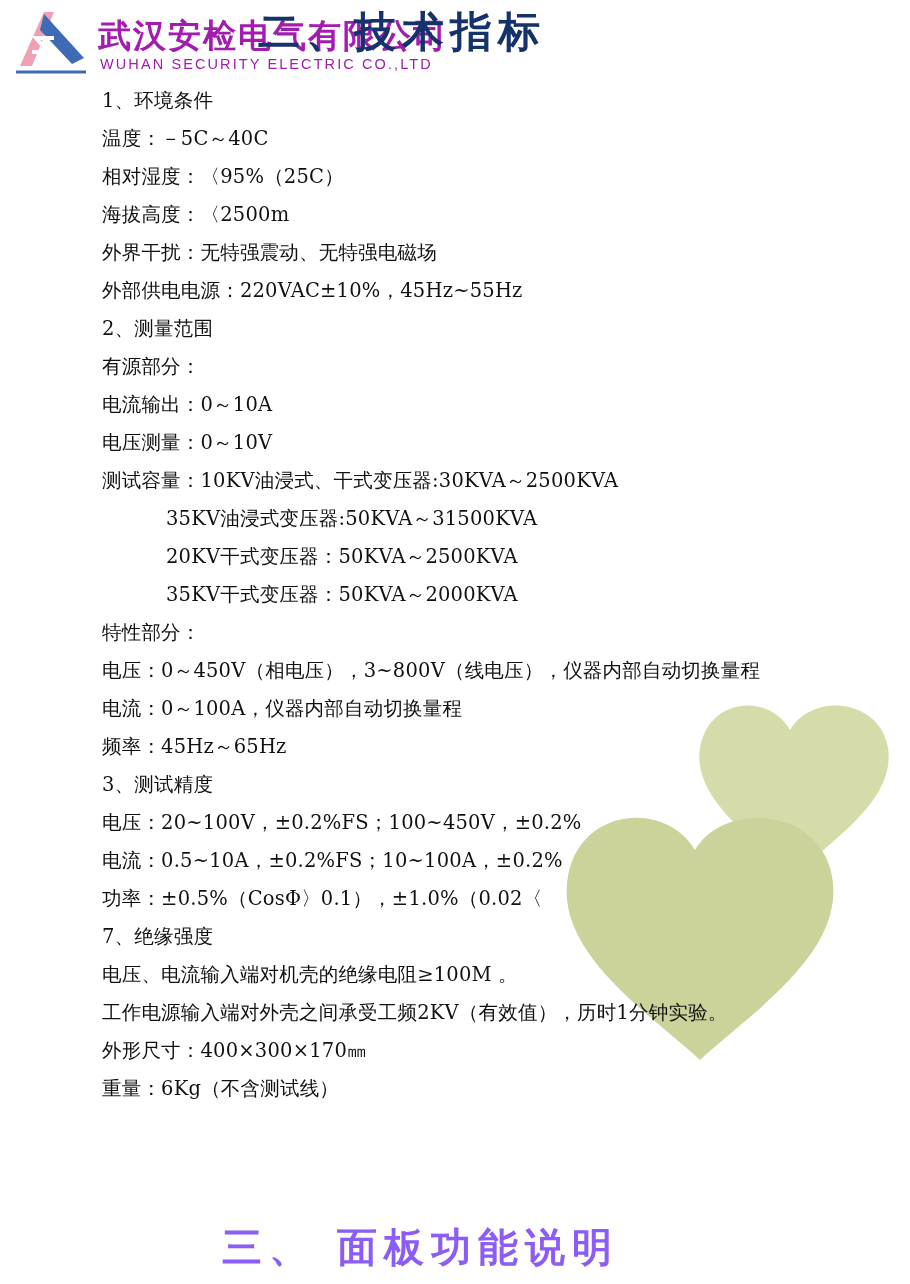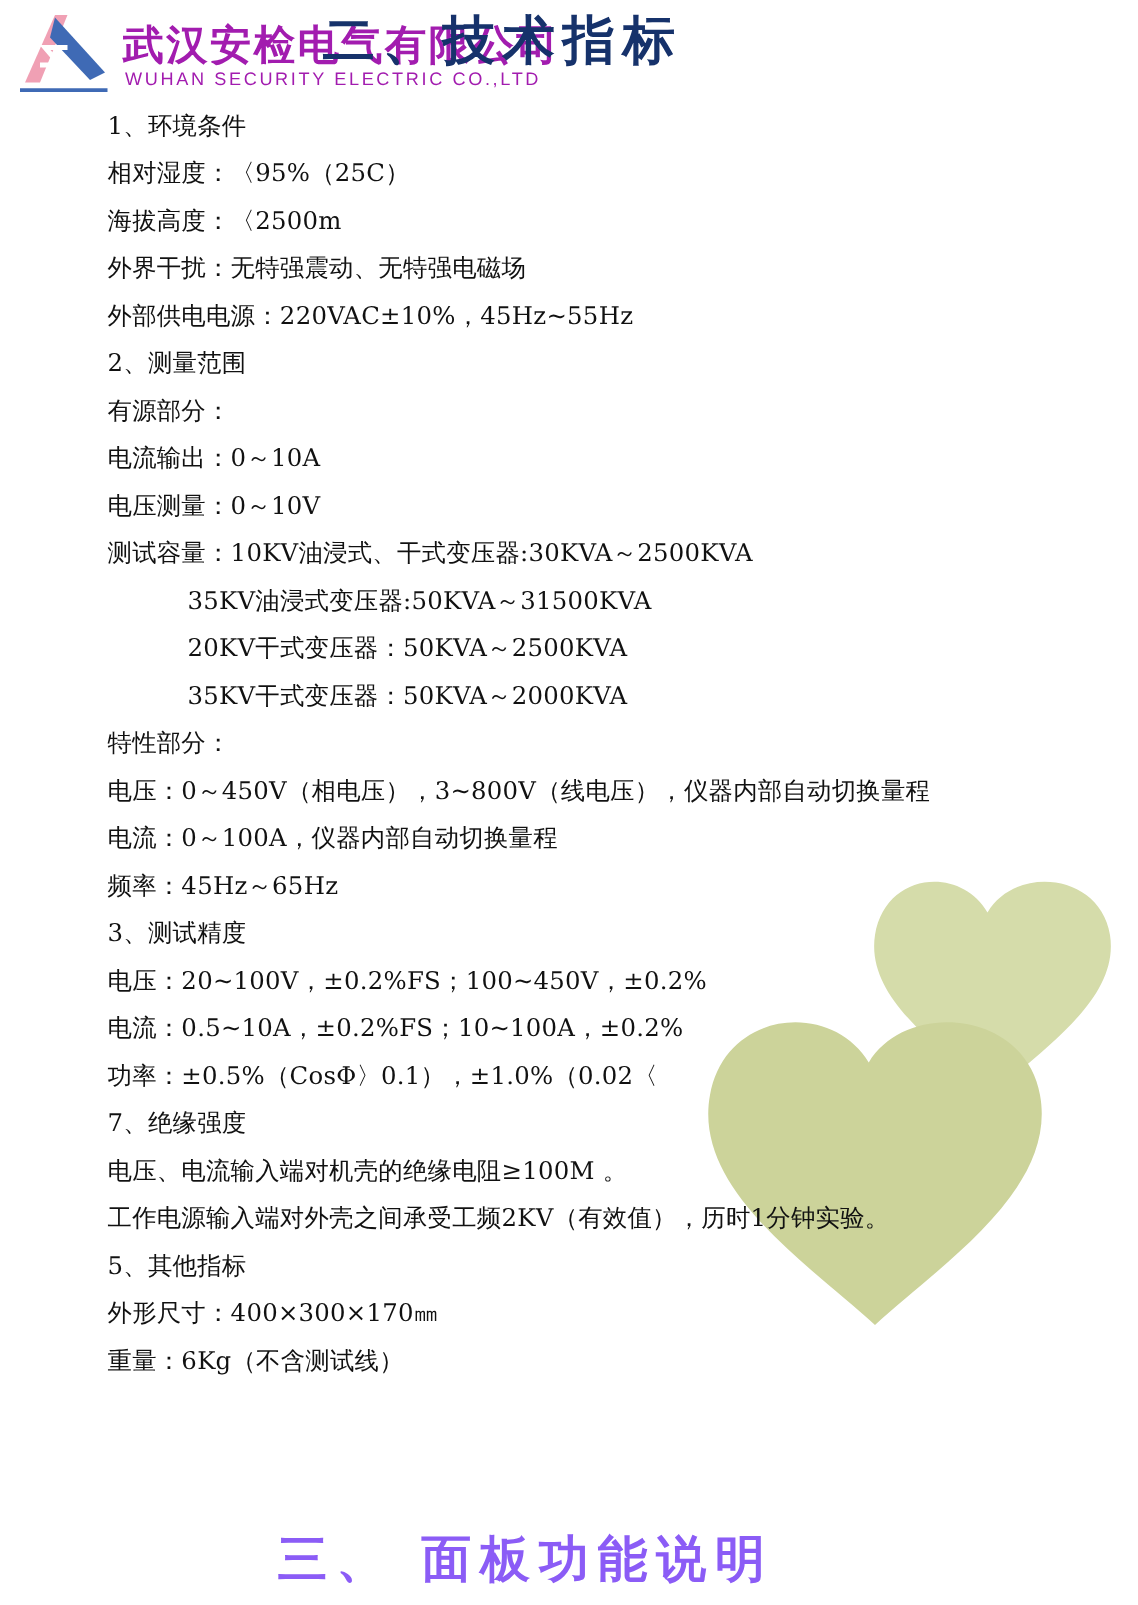--- a/index.html
+++ b/index.html
@@ -100,20 +100,21 @@
     width: 800px;
     z-index: 2;
   }
   .line {
     font-family: "DejaVu Serif", serif;
     font-size: 19.5px;
     line-height: 38px;
     color: #111111;
     white-space: nowrap;
     letter-spacing: 0.2px;
+    margin-left: 16px;
   }
   .line.indent {
     padding-left: 64px;
   }
 </style>
 </head>
 <body>
 
 <svg class="watermark" viewBox="0 0 420 420" xmlns="http://www.w3.org/2000/svg">
   <path d="M270 30 C292 -8 360 -2 368 48 C376 100 312 140 274 176 C236 140 172 100 180 48 C188 -2 248 -8 270 30 Z" fill="#d5dcaa"></path>
@@ -128,20 +129,21 @@
     <path d="M2 64 L72 64" stroke="#3f6ab5" stroke-width="3"></path>
   </svg>
   <div class="logo-cn">武汉安检电气有限公司</div>
   <div class="logo-en">WUHAN SECURITY ELECTRIC CO.,LTD</div>
 </div>
 
 <div class="doc-title">二、技术指标</div>
 
 <div class="content">
     <div class="line">1、环境条件</div>
+    <div class="line">温度：－5C～40C</div>
     <div class="line">相对湿度：〈95%（25C）</div>
     <div class="line">海拔高度：〈2500m</div>
     <div class="line">外界干扰：无特强震动、无特强电磁场</div>
     <div class="line">外部供电电源：220VAC±10%，45Hz~55Hz</div>
     <div class="line">2、测量范围</div>
     <div class="line">有源部分：</div>
     <div class="line">电流输出：0～10A</div>
     <div class="line">电压测量：0～10V</div>
     <div class="line">测试容量：10KV油浸式、干式变压器:30KVA～2500KVA</div>
     <div class="line indent">35KV油浸式变压器:50KVA～31500KVA</div>
@@ -151,18 +153,17 @@
     <div class="line">电压：0～450V（相电压），3~800V（线电压），仪器内部自动切换量程</div>
     <div class="line">电流：0～100A，仪器内部自动切换量程</div>
     <div class="line">频率：45Hz～65Hz</div>
     <div class="line">3、测试精度</div>
     <div class="line">电压：20~100V，±0.2%FS；100~450V，±0.2%</div>
     <div class="line">电流：0.5~10A，±0.2%FS；10~100A，±0.2%</div>
     <div class="line">功率：±0.5%（CosΦ〉0.1），±1.0%（0.02〈</div>
     <div class="line">7、绝缘强度</div>
     <div class="line">电压、电流输入端对机壳的绝缘电阻≥100M  。</div>
     <div class="line">工作电源输入端对外壳之间承受工频2KV（有效值），历时1分钟实验。</div>
-    <div class="line">5、其他指标</div>
     <div class="line">外形尺寸：400×300×170㎜</div>
     <div class="line">重量：6Kg（不含测试线）</div>
   </div>
 
 <div class="section-title-bottom">三、 面板功能说明</div>
 
 </body></html>

